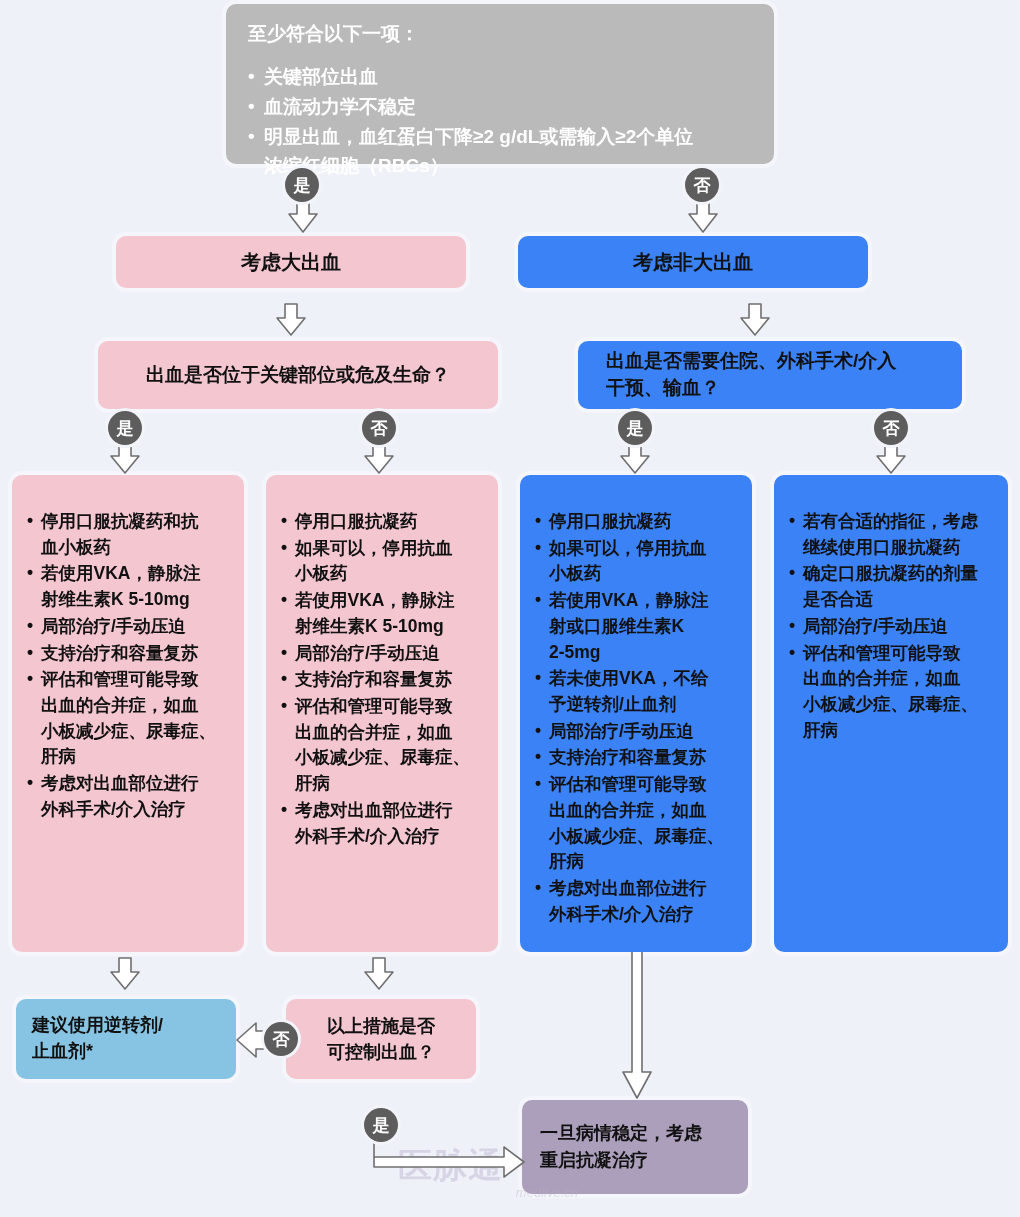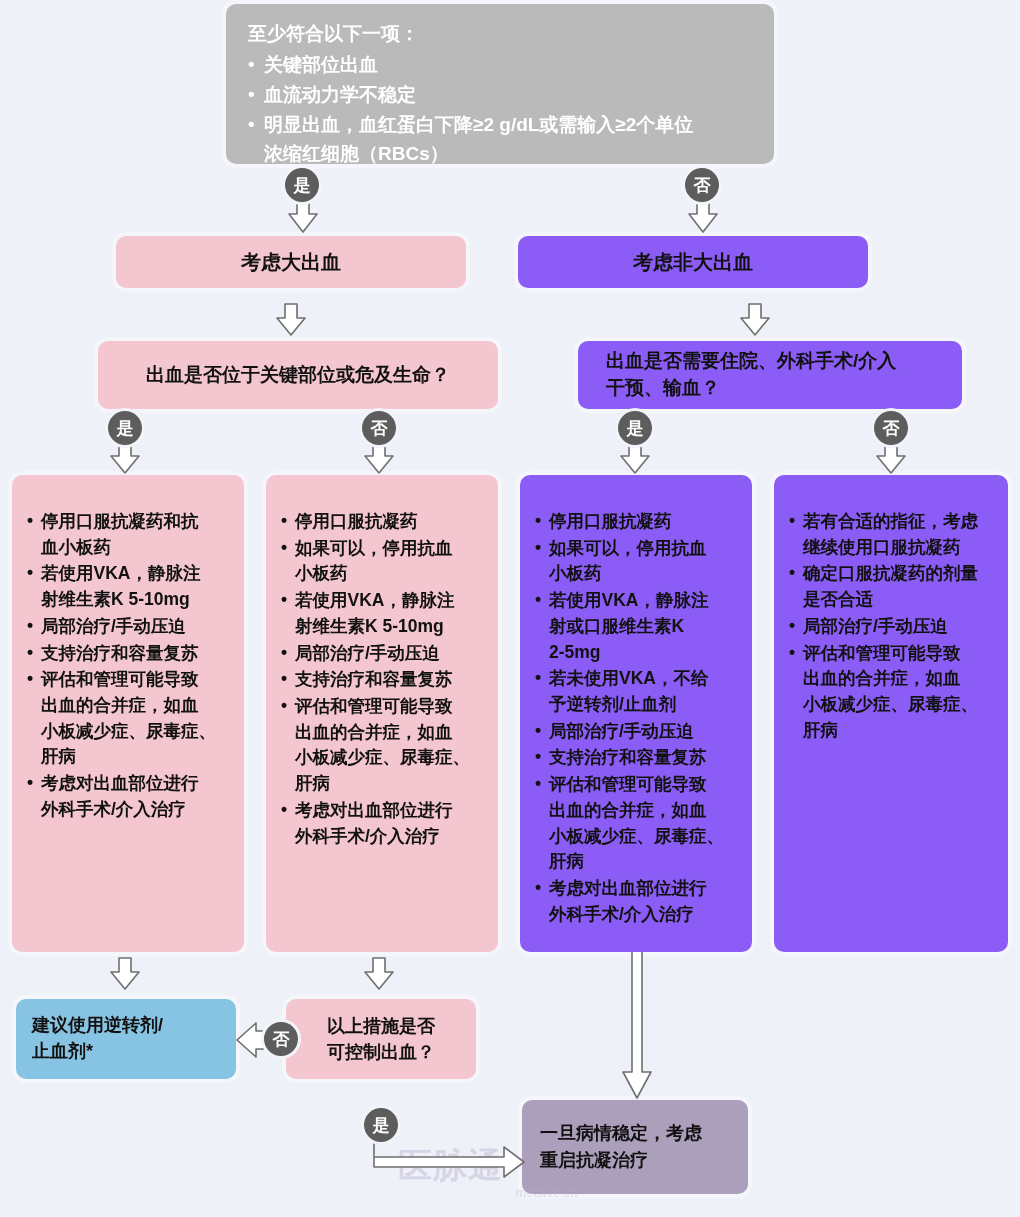--- a/index.html
+++ b/index.html
@@ -25,32 +25,32 @@
     position: absolute;
     border-radius: 10px;
     box-shadow: 0 0 0 4px #f4f6fb;
     color: #111;
     font-weight: bold;
     line-height: 1.42;
   }
 
   .node.gray   { background: #bababa; color: #ffffff; }
   .node.pink   { background: #f4c6d0; }
-  .node.yellow { background: #8b5cf6; }
+  .node.yellow { background: #3b82f6; }
   .node.blue   { background: #87c4e3; }
   .node.purple { background: #ab9fbb; }
 
   
   .crit-box {
     left: 226px; top: 4px; width: 548px; height: 160px;
     padding: 16px 18px 10px 22px;
     font-size: 19px;
     line-height: 1.52;
   }
-  .crit-title { margin-bottom: 2px; }
+  .crit-title { margin-bottom: 14px; }
   .crit-list { list-style: none; }
   .crit-list li {
     position: relative;
     padding-left: 16px;
     margin-top: 1px;
   }
   .crit-list li::before {
     content: "\2022";
     position: absolute;
     left: 0; top: -1px;

